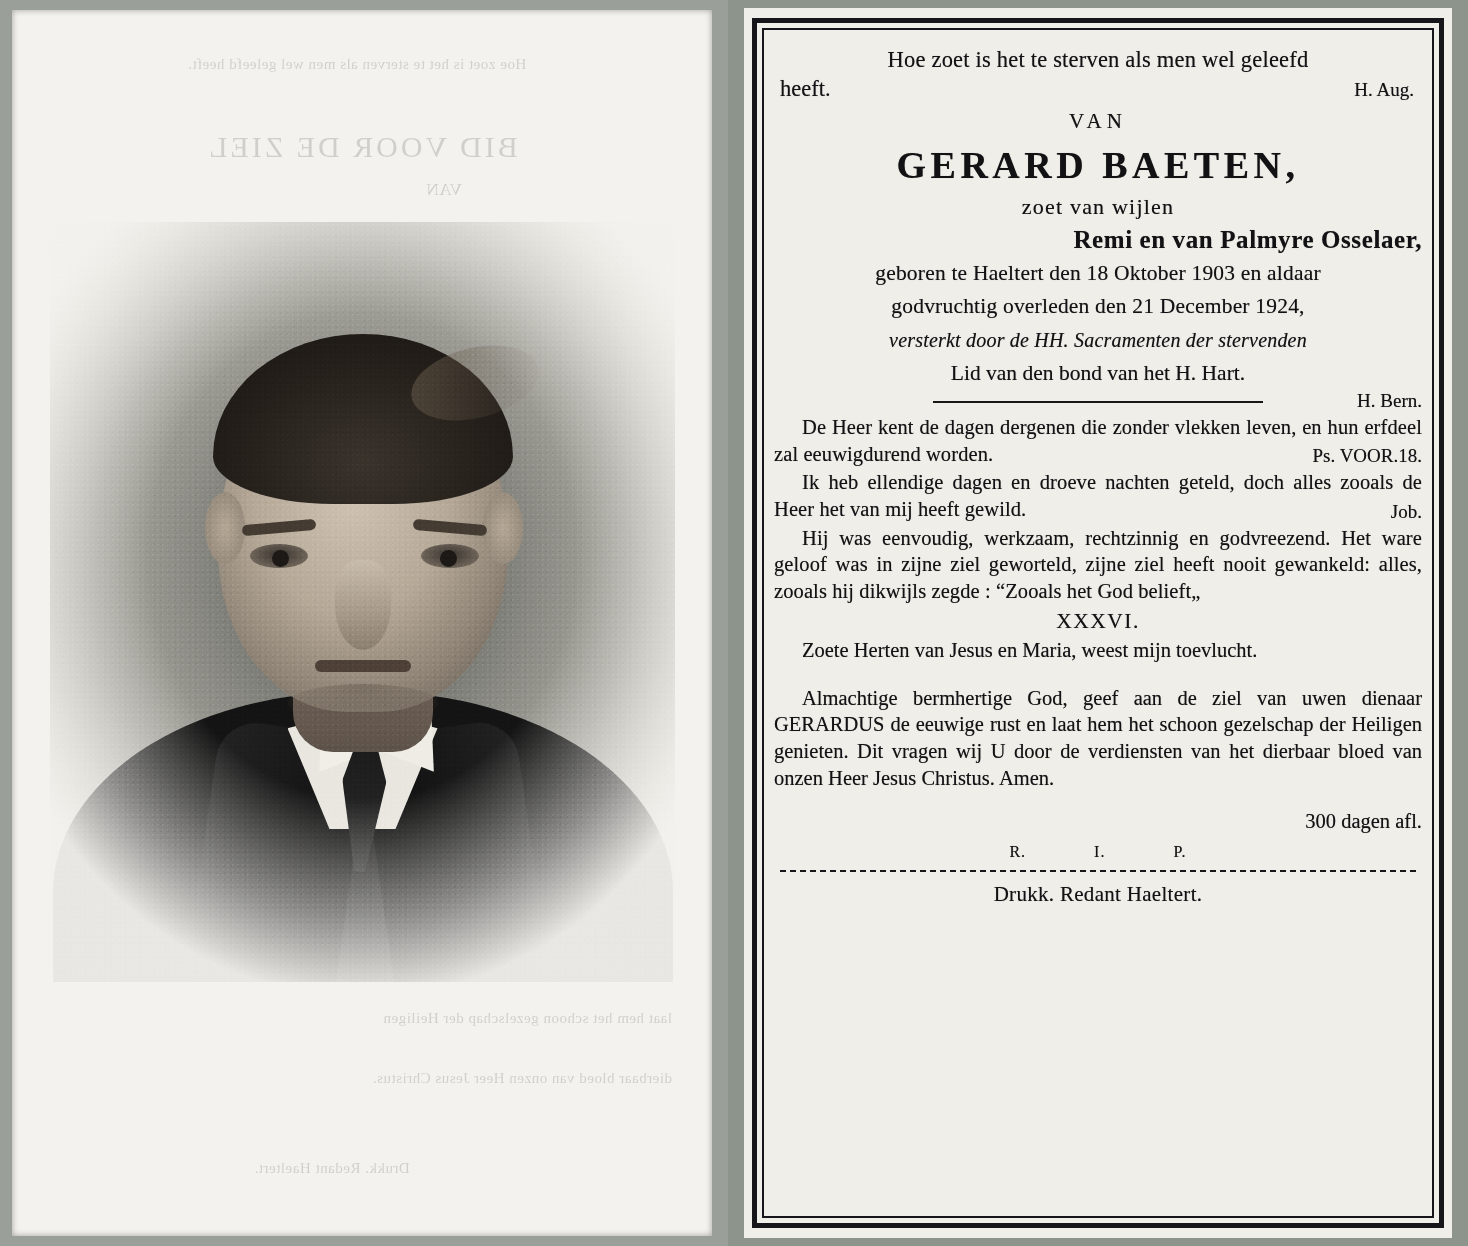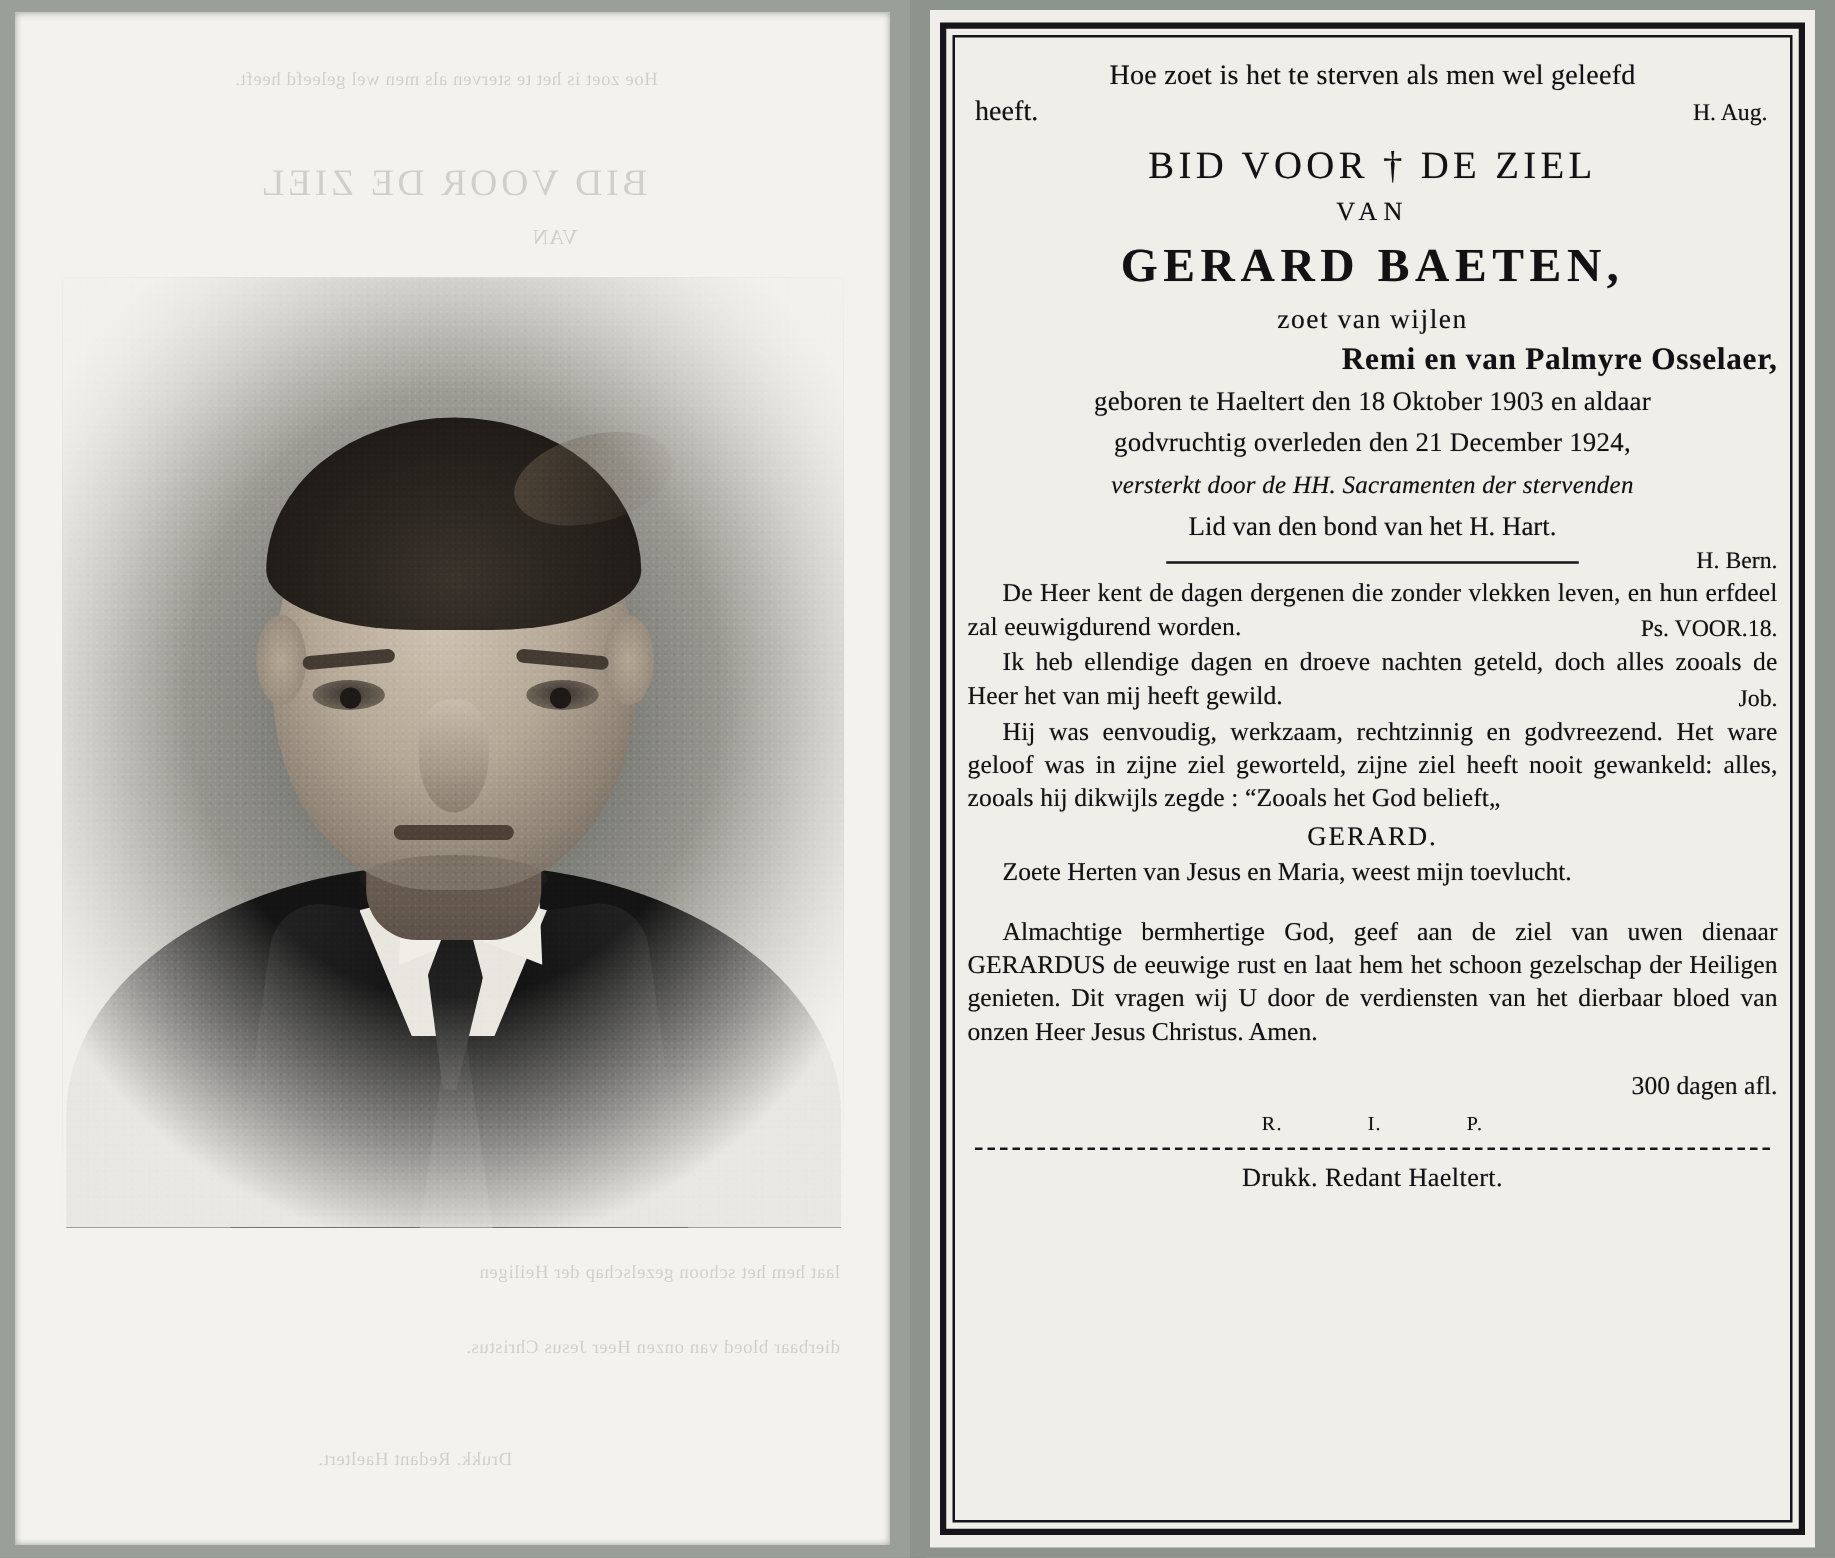--- a/index.html
+++ b/index.html
@@ -473,21 +473,20 @@
       <div class="border-inner"></div>
 
       <div class="content">
 
         <div class="intro">Hoe zoet is het te sterven als men wel geleefd</div>
         <div class="intro-row">
           <span>heeft.</span>
           <span class="attrib">H. Aug.</span>
         </div>
 
-        <div class="bid">BID VOOR † DE ZIEL</div>
         <div class="van">VAN</div>
         <div class="name">GERARD BAETEN,</div>
         <div class="sub1">zoet van wijlen</div>
         <div class="parents">Remi en van Palmyre Osselaer,</div>
         <div class="born">geboren te Haeltert den 18 Oktober 1903 en aldaar</div>
         <div class="born">godvruchtig overleden den 21 December 1924,</div>
         <div class="sacr">versterkt door de HH. Sacramenten der stervenden</div>
         <div class="lid">Lid van den bond van het H. Hart.</div>
 
         <div class="rule"></div>
@@ -495,21 +494,21 @@
         <div class="refline">H. Bern.</div>
 
         <p class="para">De Heer kent de dagen dergenen die zonder vlekken leven, en hun erfdeel zal eeuwigdurend worden.</p>
         <div class="refline">Ps. VOOR.18.</div>
 
         <p class="para">Ik heb ellendige dagen en droeve nachten geteld, doch alles zooals de Heer het van mij heeft gewild.</p>
         <div class="refline">Job.</div>
 
         <p class="para">Hij was eenvoudig, werkzaam, rechtzinnig en godvreezend. Het ware geloof was in zijne ziel geworteld, zijne ziel heeft nooit gewankeld: alles, zooals hij dikwijls zegde : “Zooals het God belieft„</p>
 
-        <div class="gebed-title">GERARD.</div>
+        <div class="gebed-title">XXXVI.</div>
         <p class="closing">Zoete Herten van Jesus en Maria, weest mijn toevlucht.</p>
 
         <p class="closing">Almachtige bermhertige God, geef aan de ziel van uwen dienaar GERARDUS de eeuwige rust en laat hem het schoon gezelschap der Heiligen genieten. Dit vragen wij U door de verdiensten van het dierbaar bloed van onzen Heer Jesus Christus. Amen.</p>
         <div class="indulg-row">
           <span></span>
           <span>300 dagen afl.</span>
         </div>
 
         <div class="rip">
           <span>R.</span>

